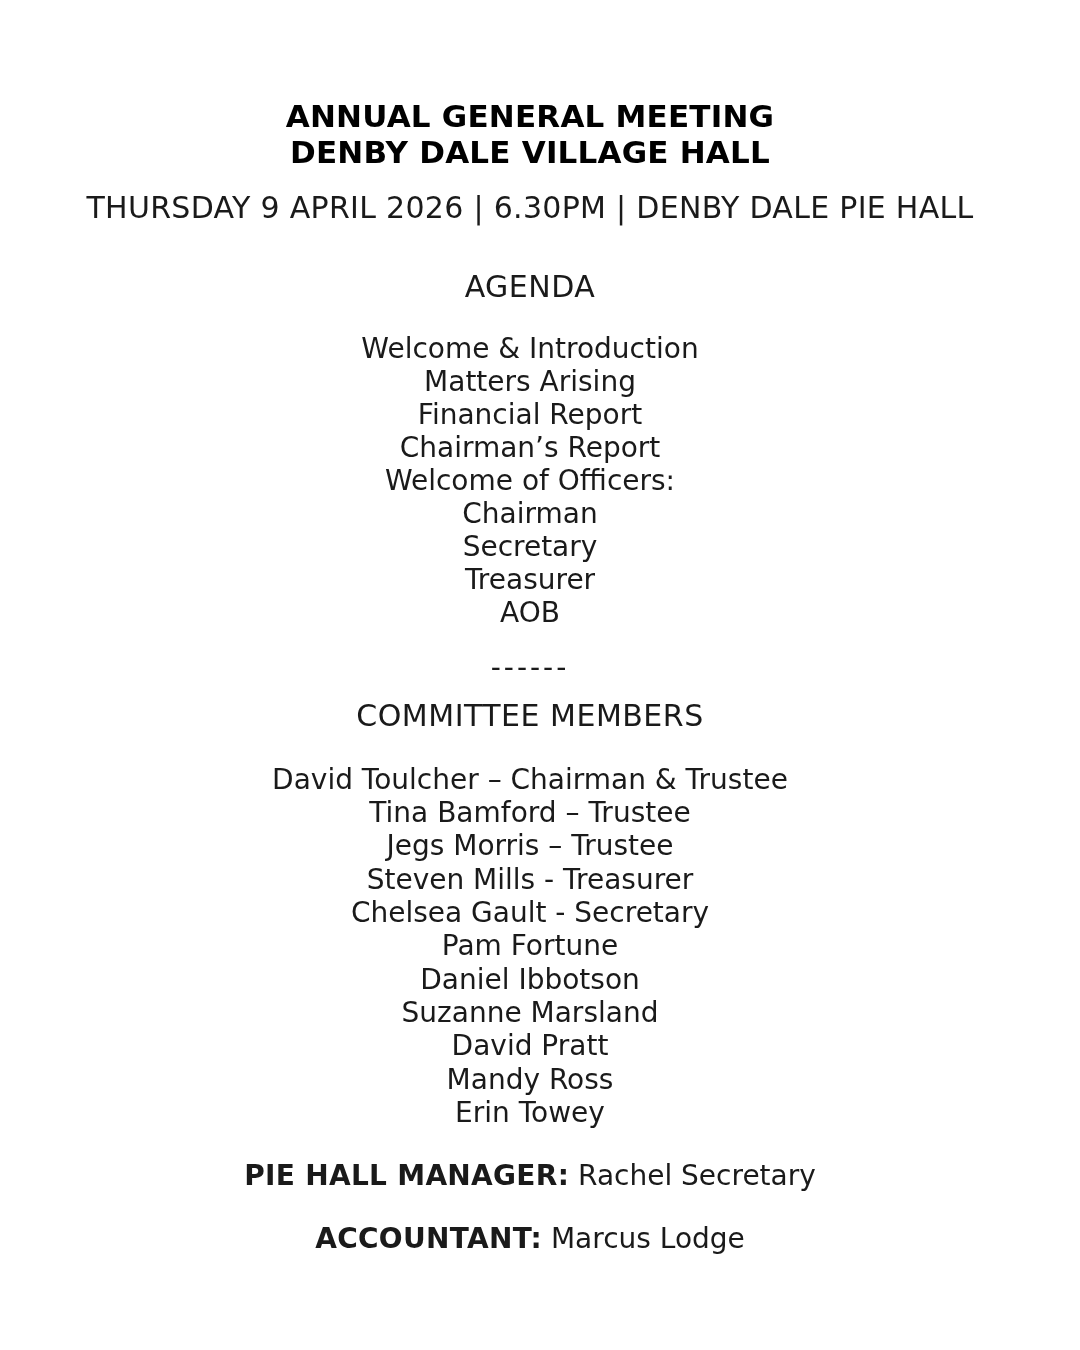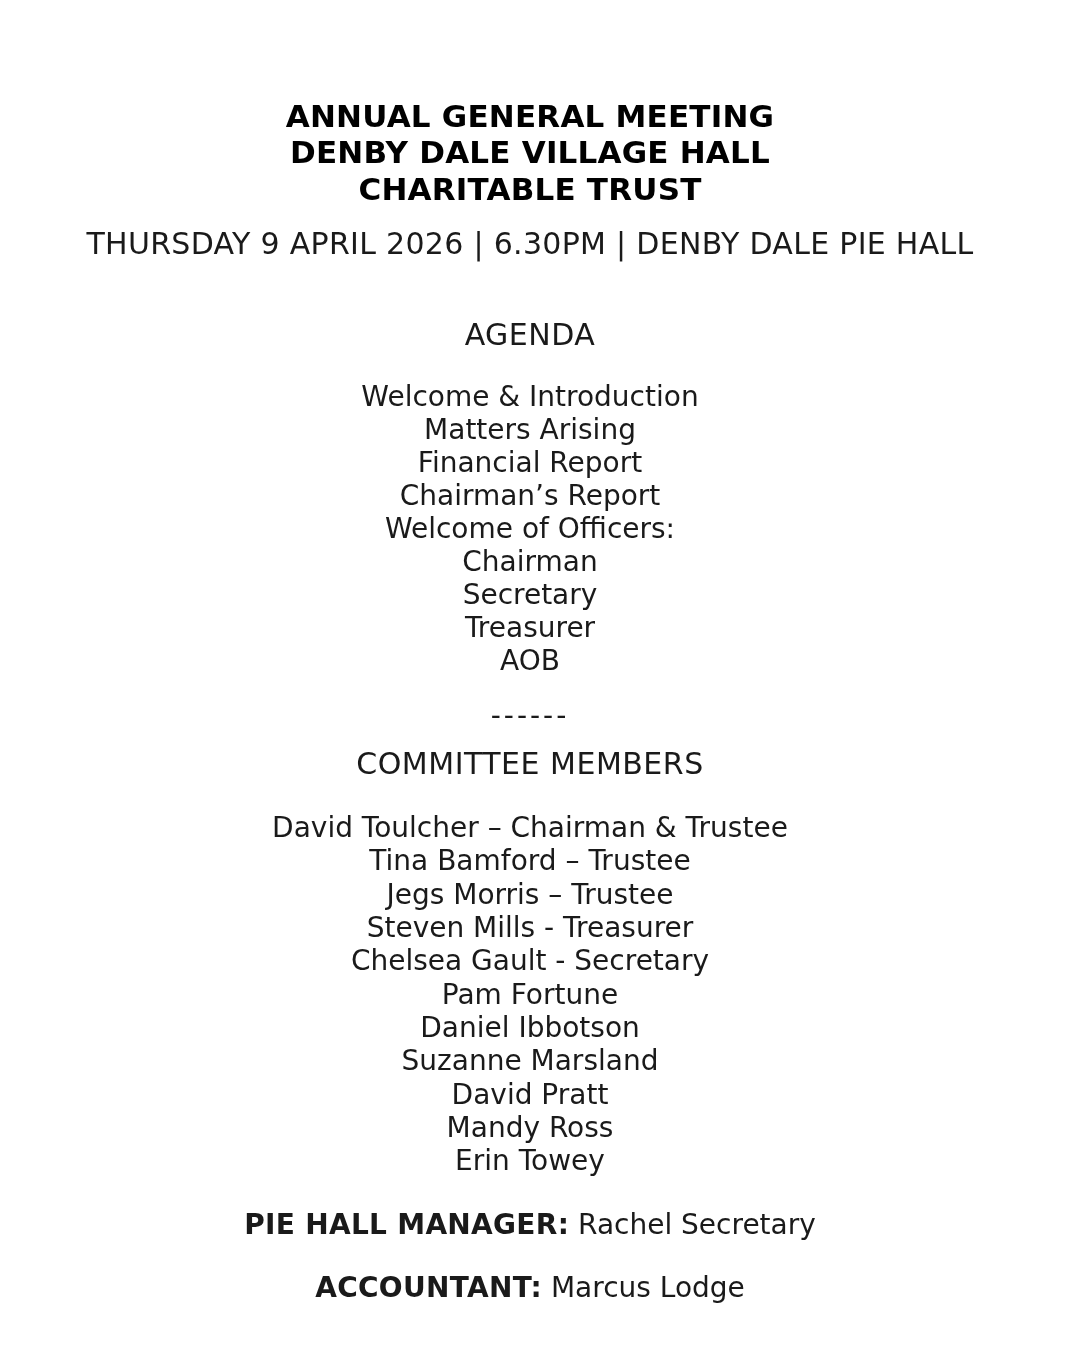--- a/index.html
+++ b/index.html
@@ -35,21 +35,21 @@
 
   .subtitle {
     margin-top: 19px;
     font-size: 30px;
     font-weight: 400;
     letter-spacing: 0.3px;
     color: #1a1a1a;
   }
 
   .section-heading {
-    margin-top: 56px;
+    margin-top: 44px;
     font-size: 30px;
     font-weight: 400;
     letter-spacing: 0.5px;
     color: #1a1a1a;
   }
 
   .agenda-list {
     margin-top: 28px;
     font-size: 28px;
     line-height: 1.18;
@@ -91,21 +91,20 @@
   .role-value { font-weight: 400; }
 </style>
 </head>
 <body>
 
 <div class="page">
 
   <div class="title-block">
     <span class="title-line">ANNUAL GENERAL MEETING</span>
     <span class="title-line">DENBY DALE VILLAGE HALL</span>
-    <span class="title-line">CHARITABLE TRUST</span>
   </div>
 
   <div class="subtitle">THURSDAY 9 APRIL 2026 | 6.30PM | DENBY DALE PIE HALL</div>
 
   <div class="section-heading">AGENDA</div>
 
   <div class="agenda-list">
     <span class="agenda-item">Welcome &amp; Introduction</span>
     <span class="agenda-item">Matters Arising</span>
     <span class="agenda-item">Financial Report</span>

